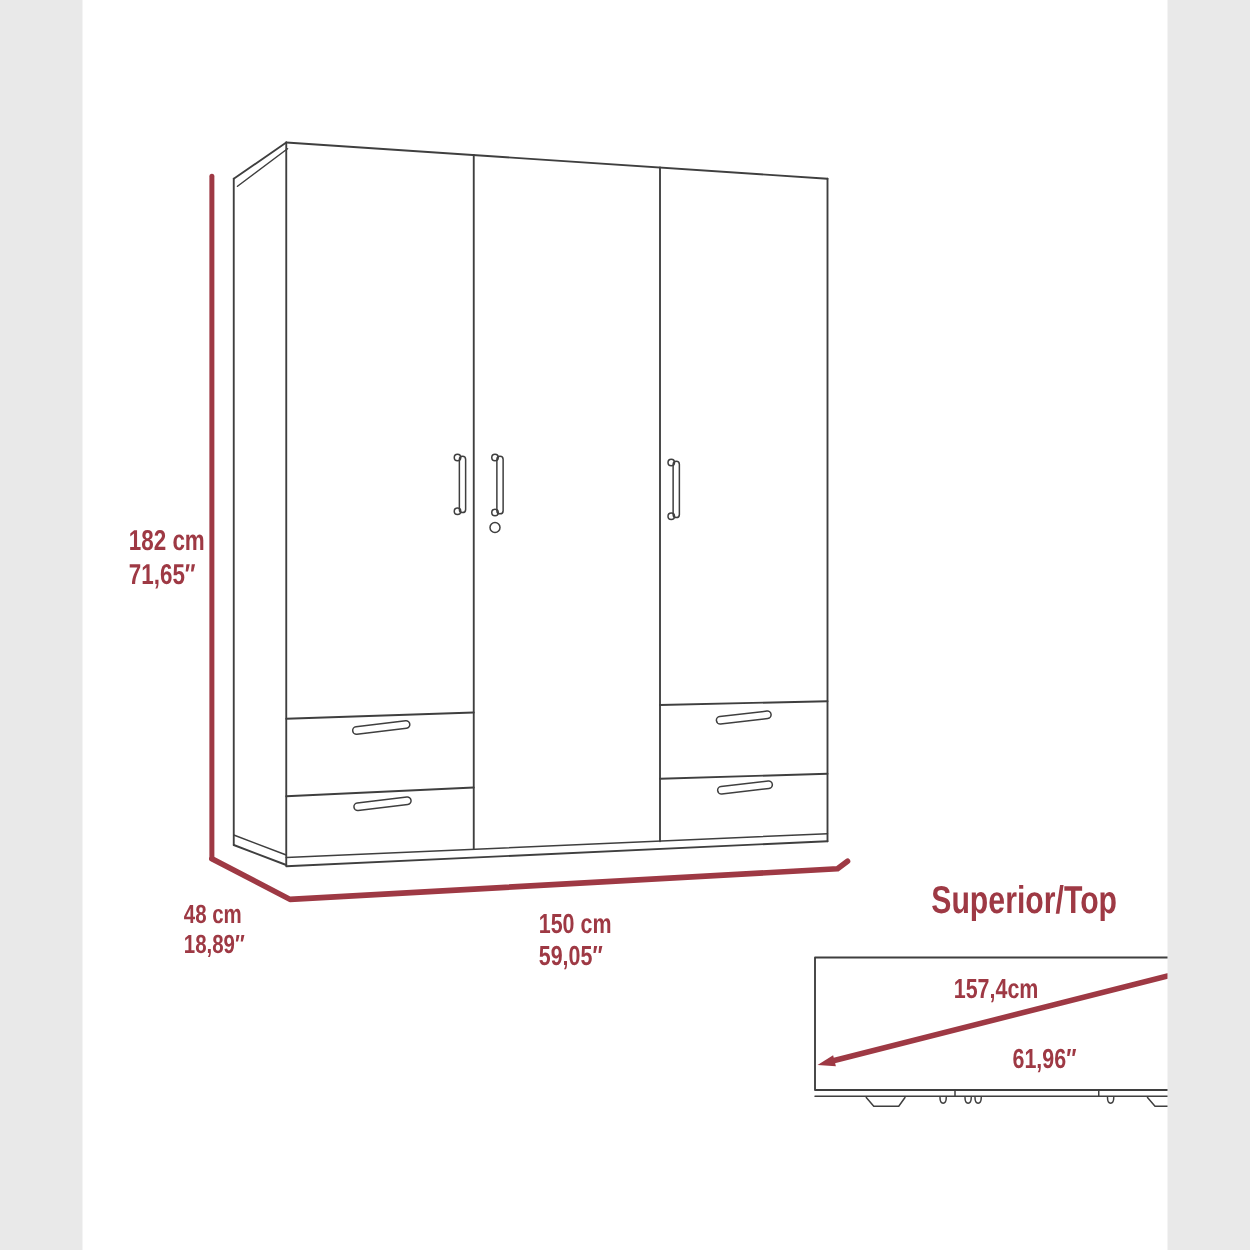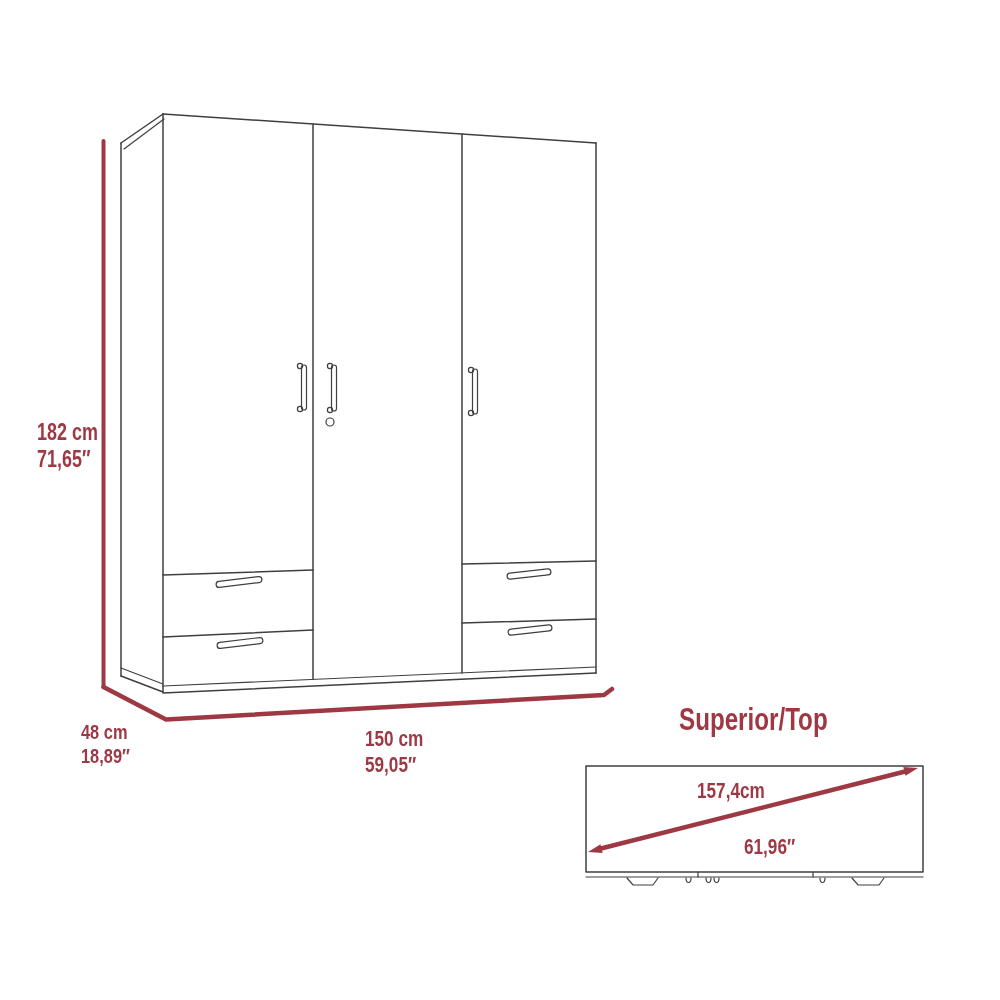--- a/index.html
+++ b/index.html
@@ -1,19 +1,19 @@
 <!DOCTYPE html>
 <html style="--accent: #9e3944; --line: #3f3f3f; --background: #ffffff;"><head>
 <meta charset="utf-8">
 <style>
   :root { --accent:#9e3944; --line:#3f3f3f; --background:#ffffff; }
   html,body { margin:0; padding:0; }
   body { background:#e9e9e9; font-family:"Liberation Sans", sans-serif; }
   .canvas {
-    position:relative; width:1000px; height:1000px;
+    position:relative; width:868px; height:1000px;
     background:var(--background); overflow:hidden; margin:0 auto;
   }
   svg.art { position:absolute; left:0; top:0; }
   .ln   { stroke:var(--line); fill:none; stroke-width:1.5; stroke-linecap:round; stroke-linejoin:round; }
   .thin { stroke:var(--line); fill:none; stroke-width:1.2; stroke-linecap:round; }
   .red  { stroke:var(--accent); fill:none; stroke-linecap:round; stroke-linejoin:round; }
   .redfill { fill:var(--accent); stroke:none; }
   .label {
     position:absolute; color:var(--accent); font-weight:bold;
     transform:scaleX(0.78); transform-origin:0 0;

